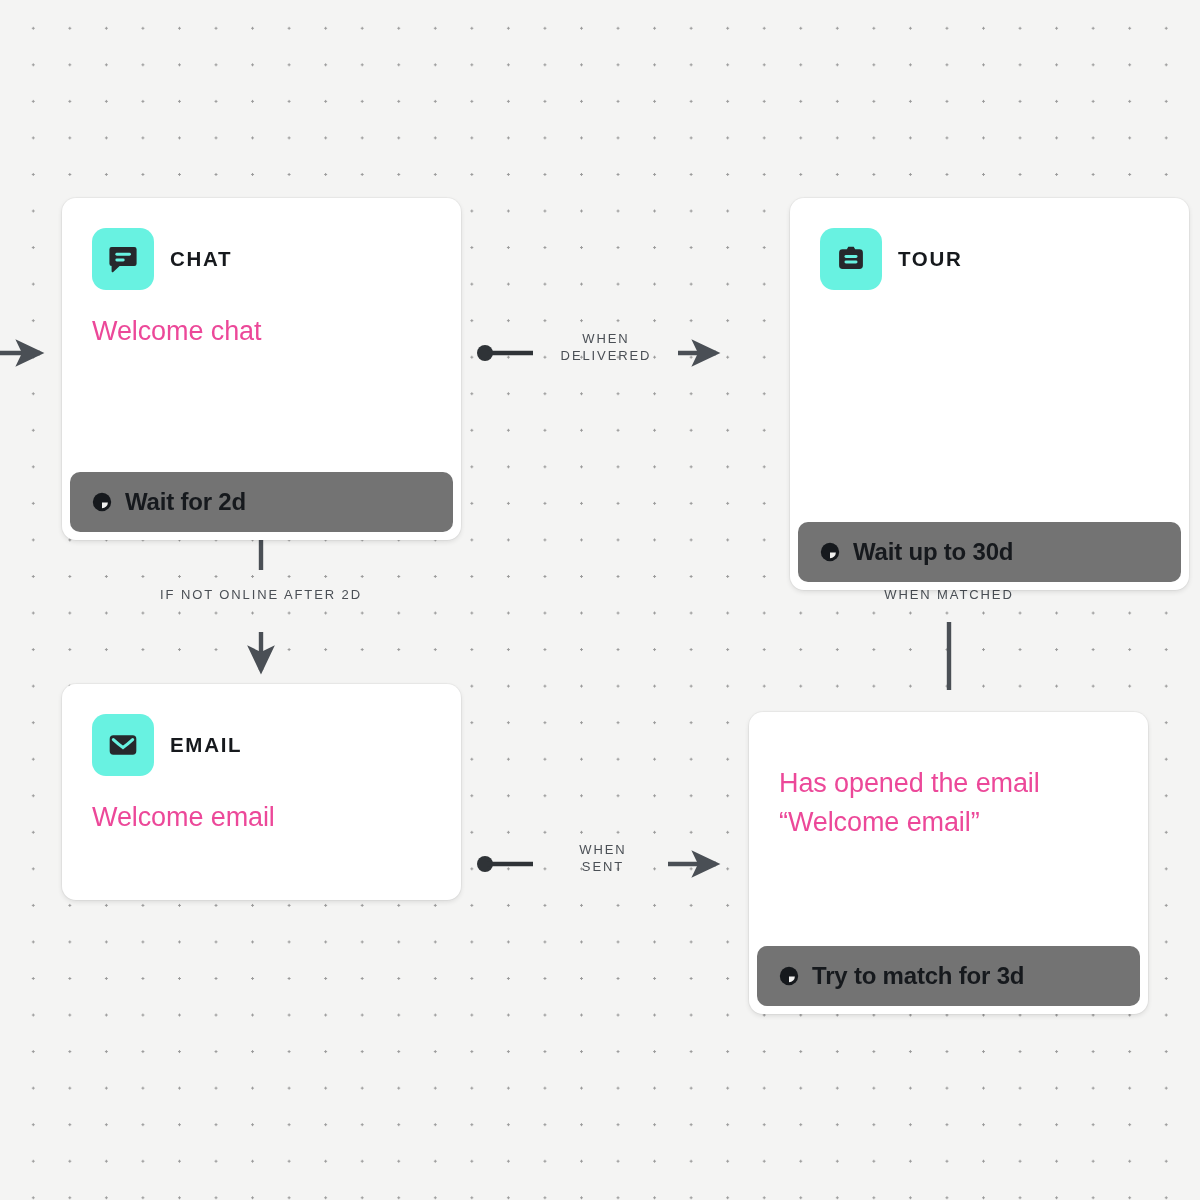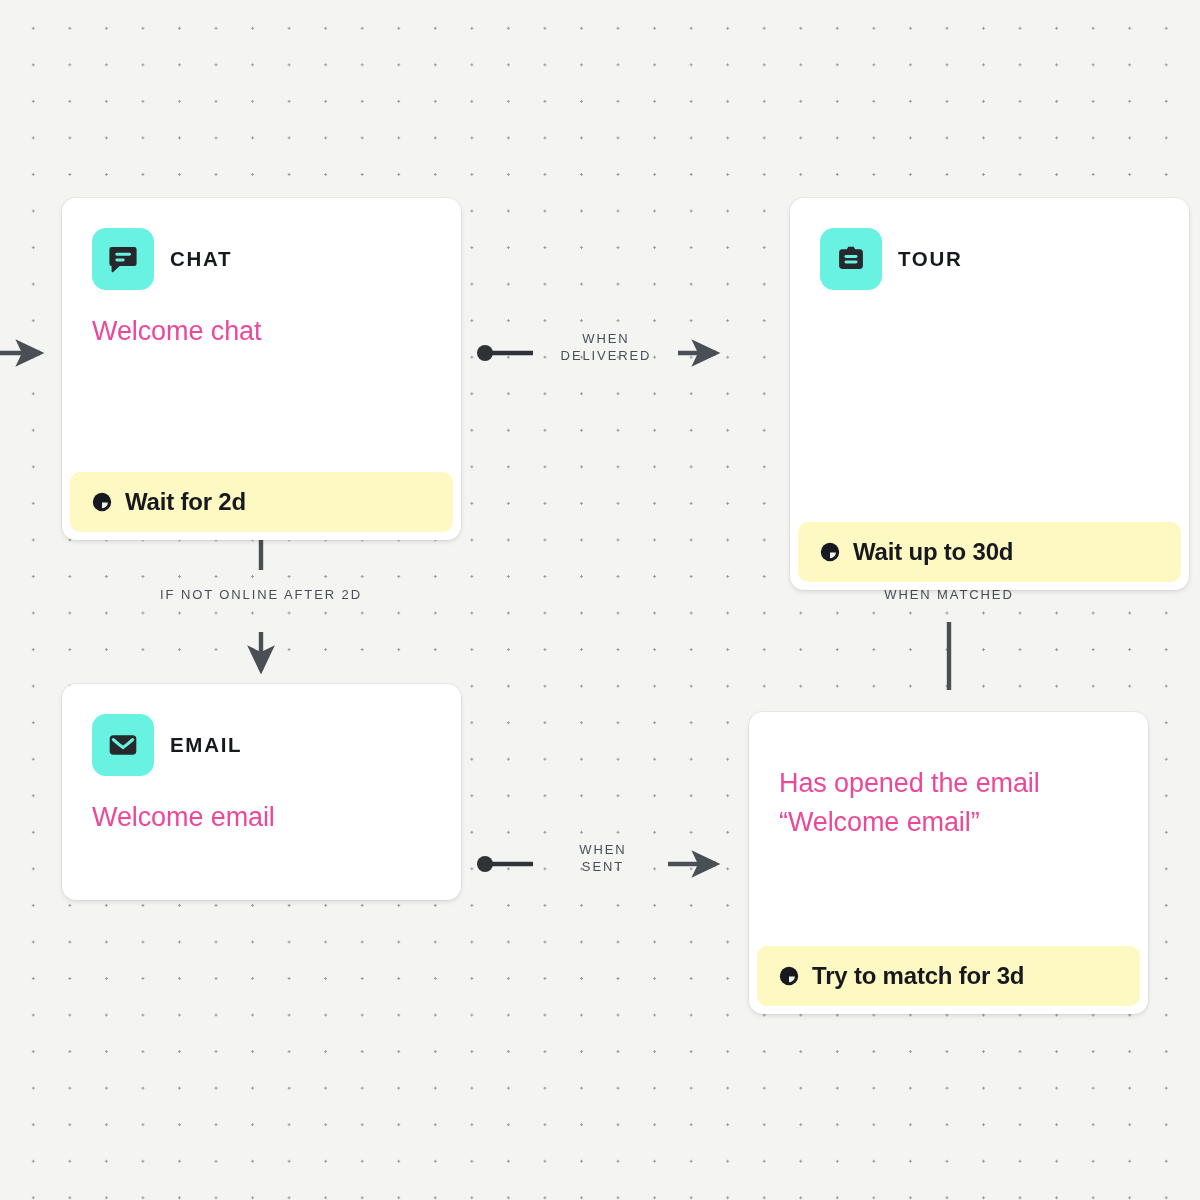--- a/index.html
+++ b/index.html
@@ -71,21 +71,21 @@
     line-height: 1.44;
     color: #ec4899;
     font-weight: 400;
     letter-spacing: -0.1px;
   }
   .node-foot-wrap {
     padding: 8px;
     flex: 0 0 auto;
   }
   .node-foot {
-    background: #fef9c3;
+    background: #737373;
     border-radius: 10px;
     height: 60px;
     display: flex;
     align-items: center;
     gap: 12px;
     padding: 0 21px;
   }
   .node-foot-text {
     font-size: 24px;
     font-weight: 700;

